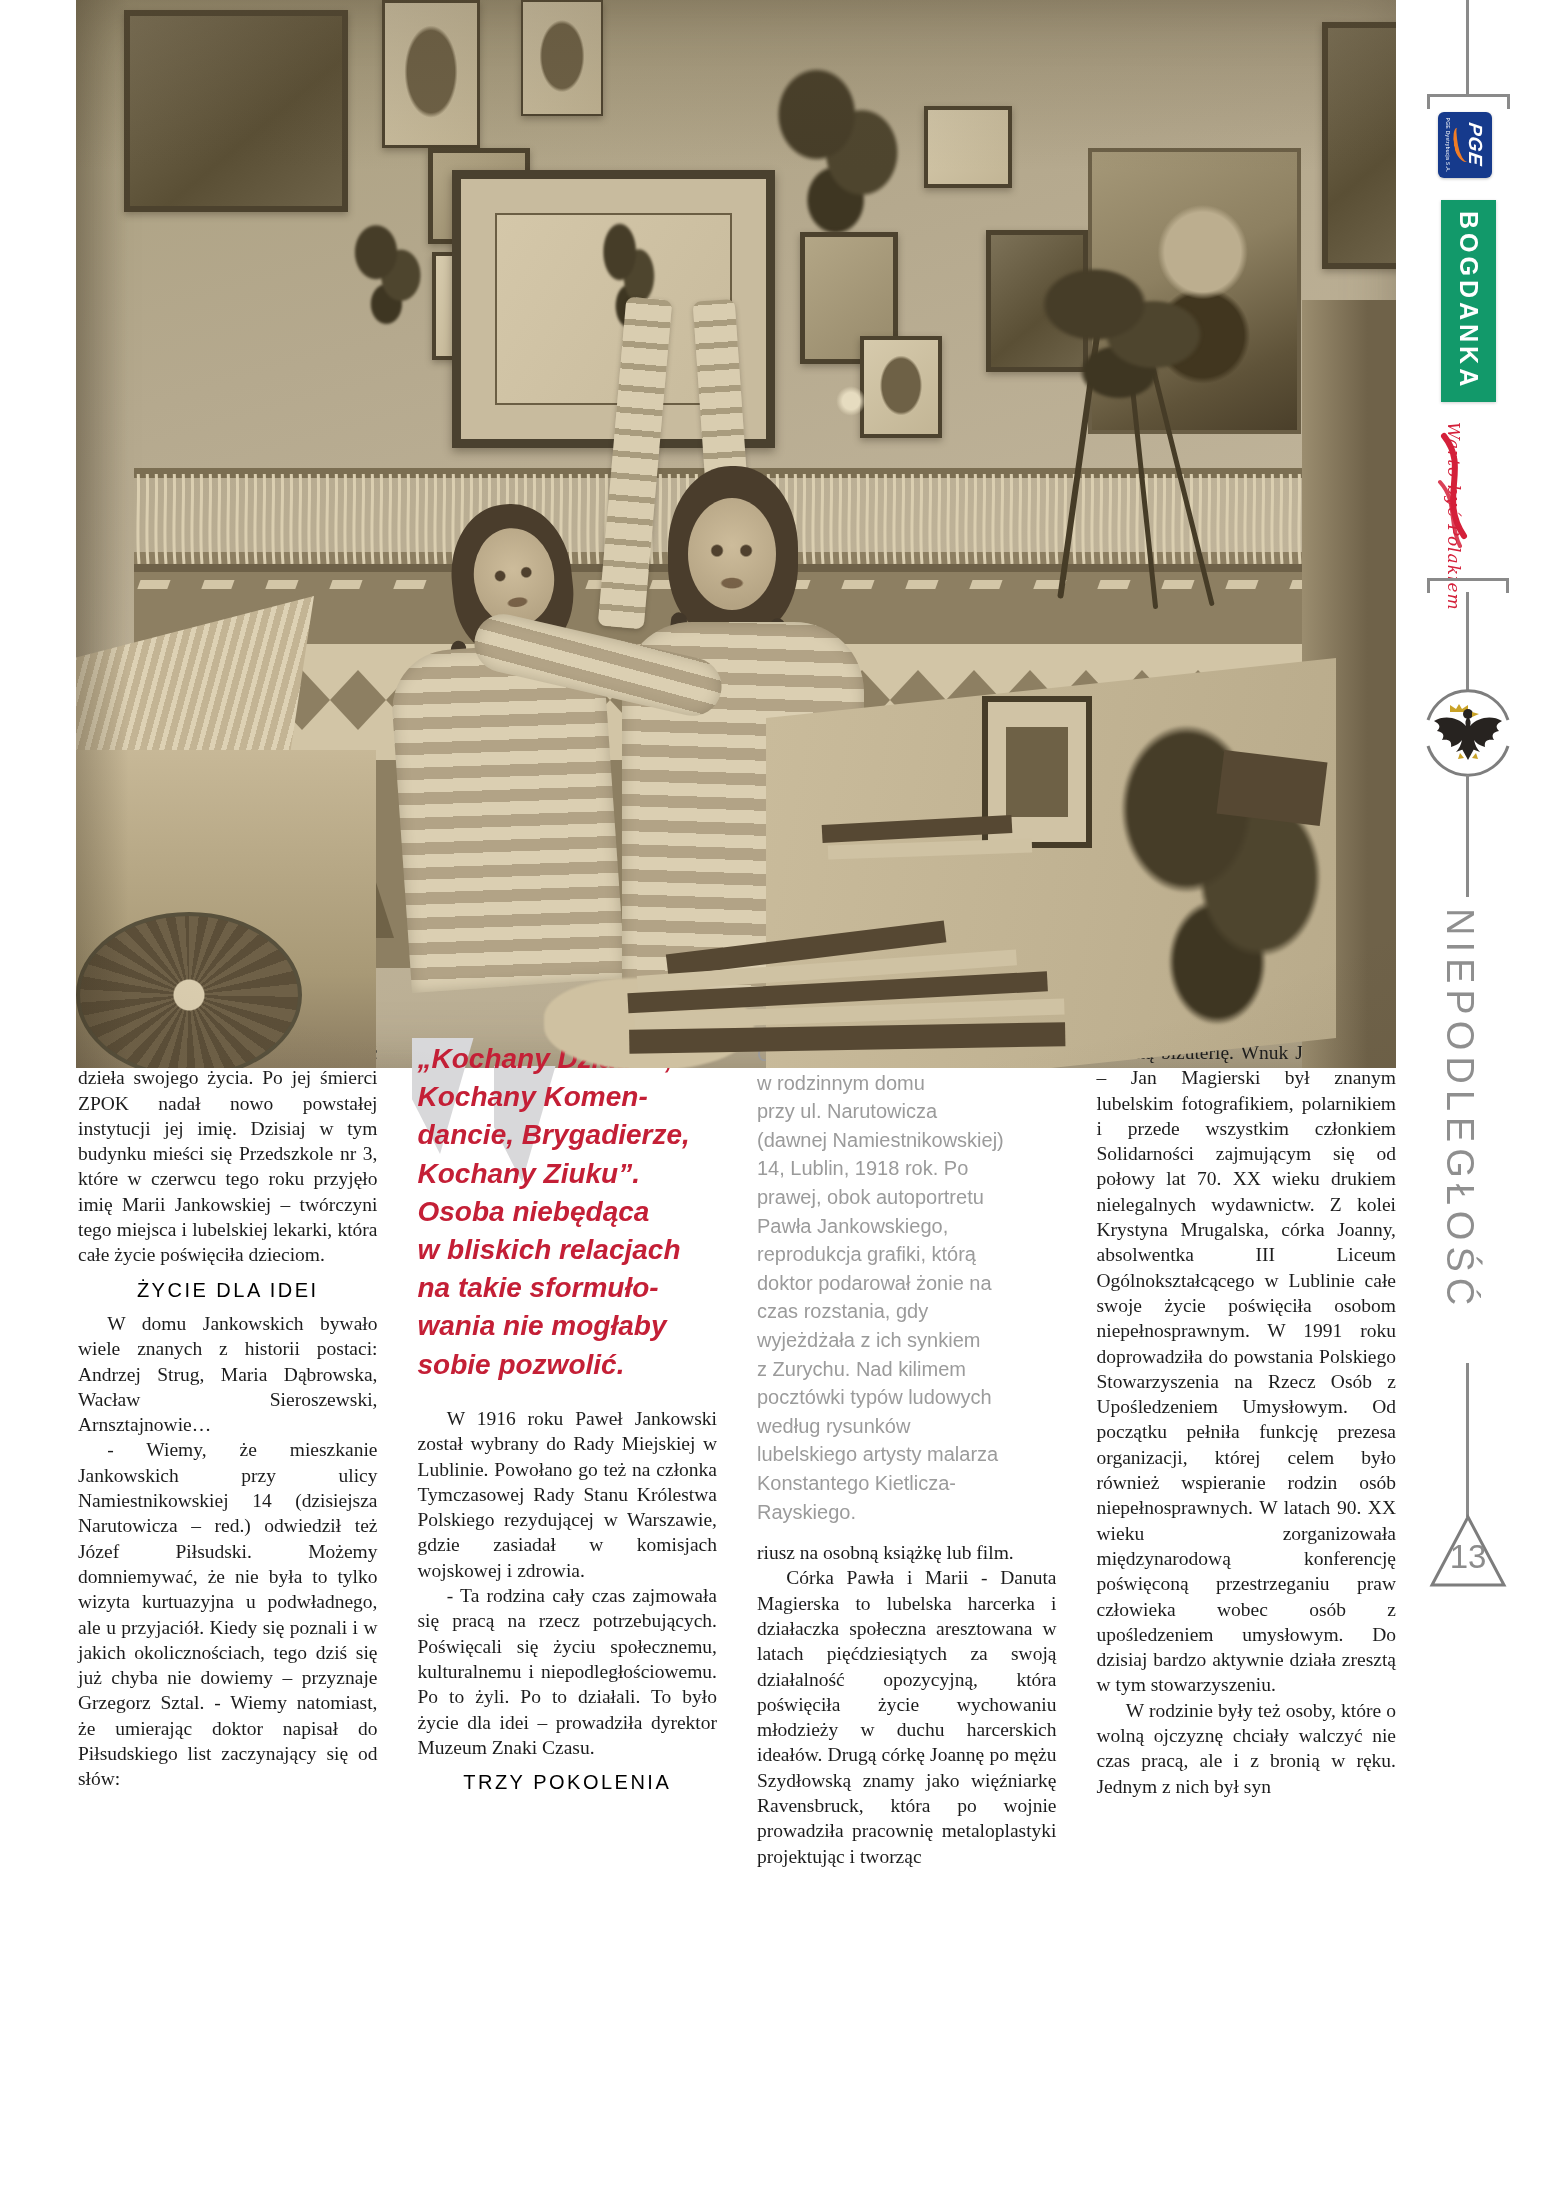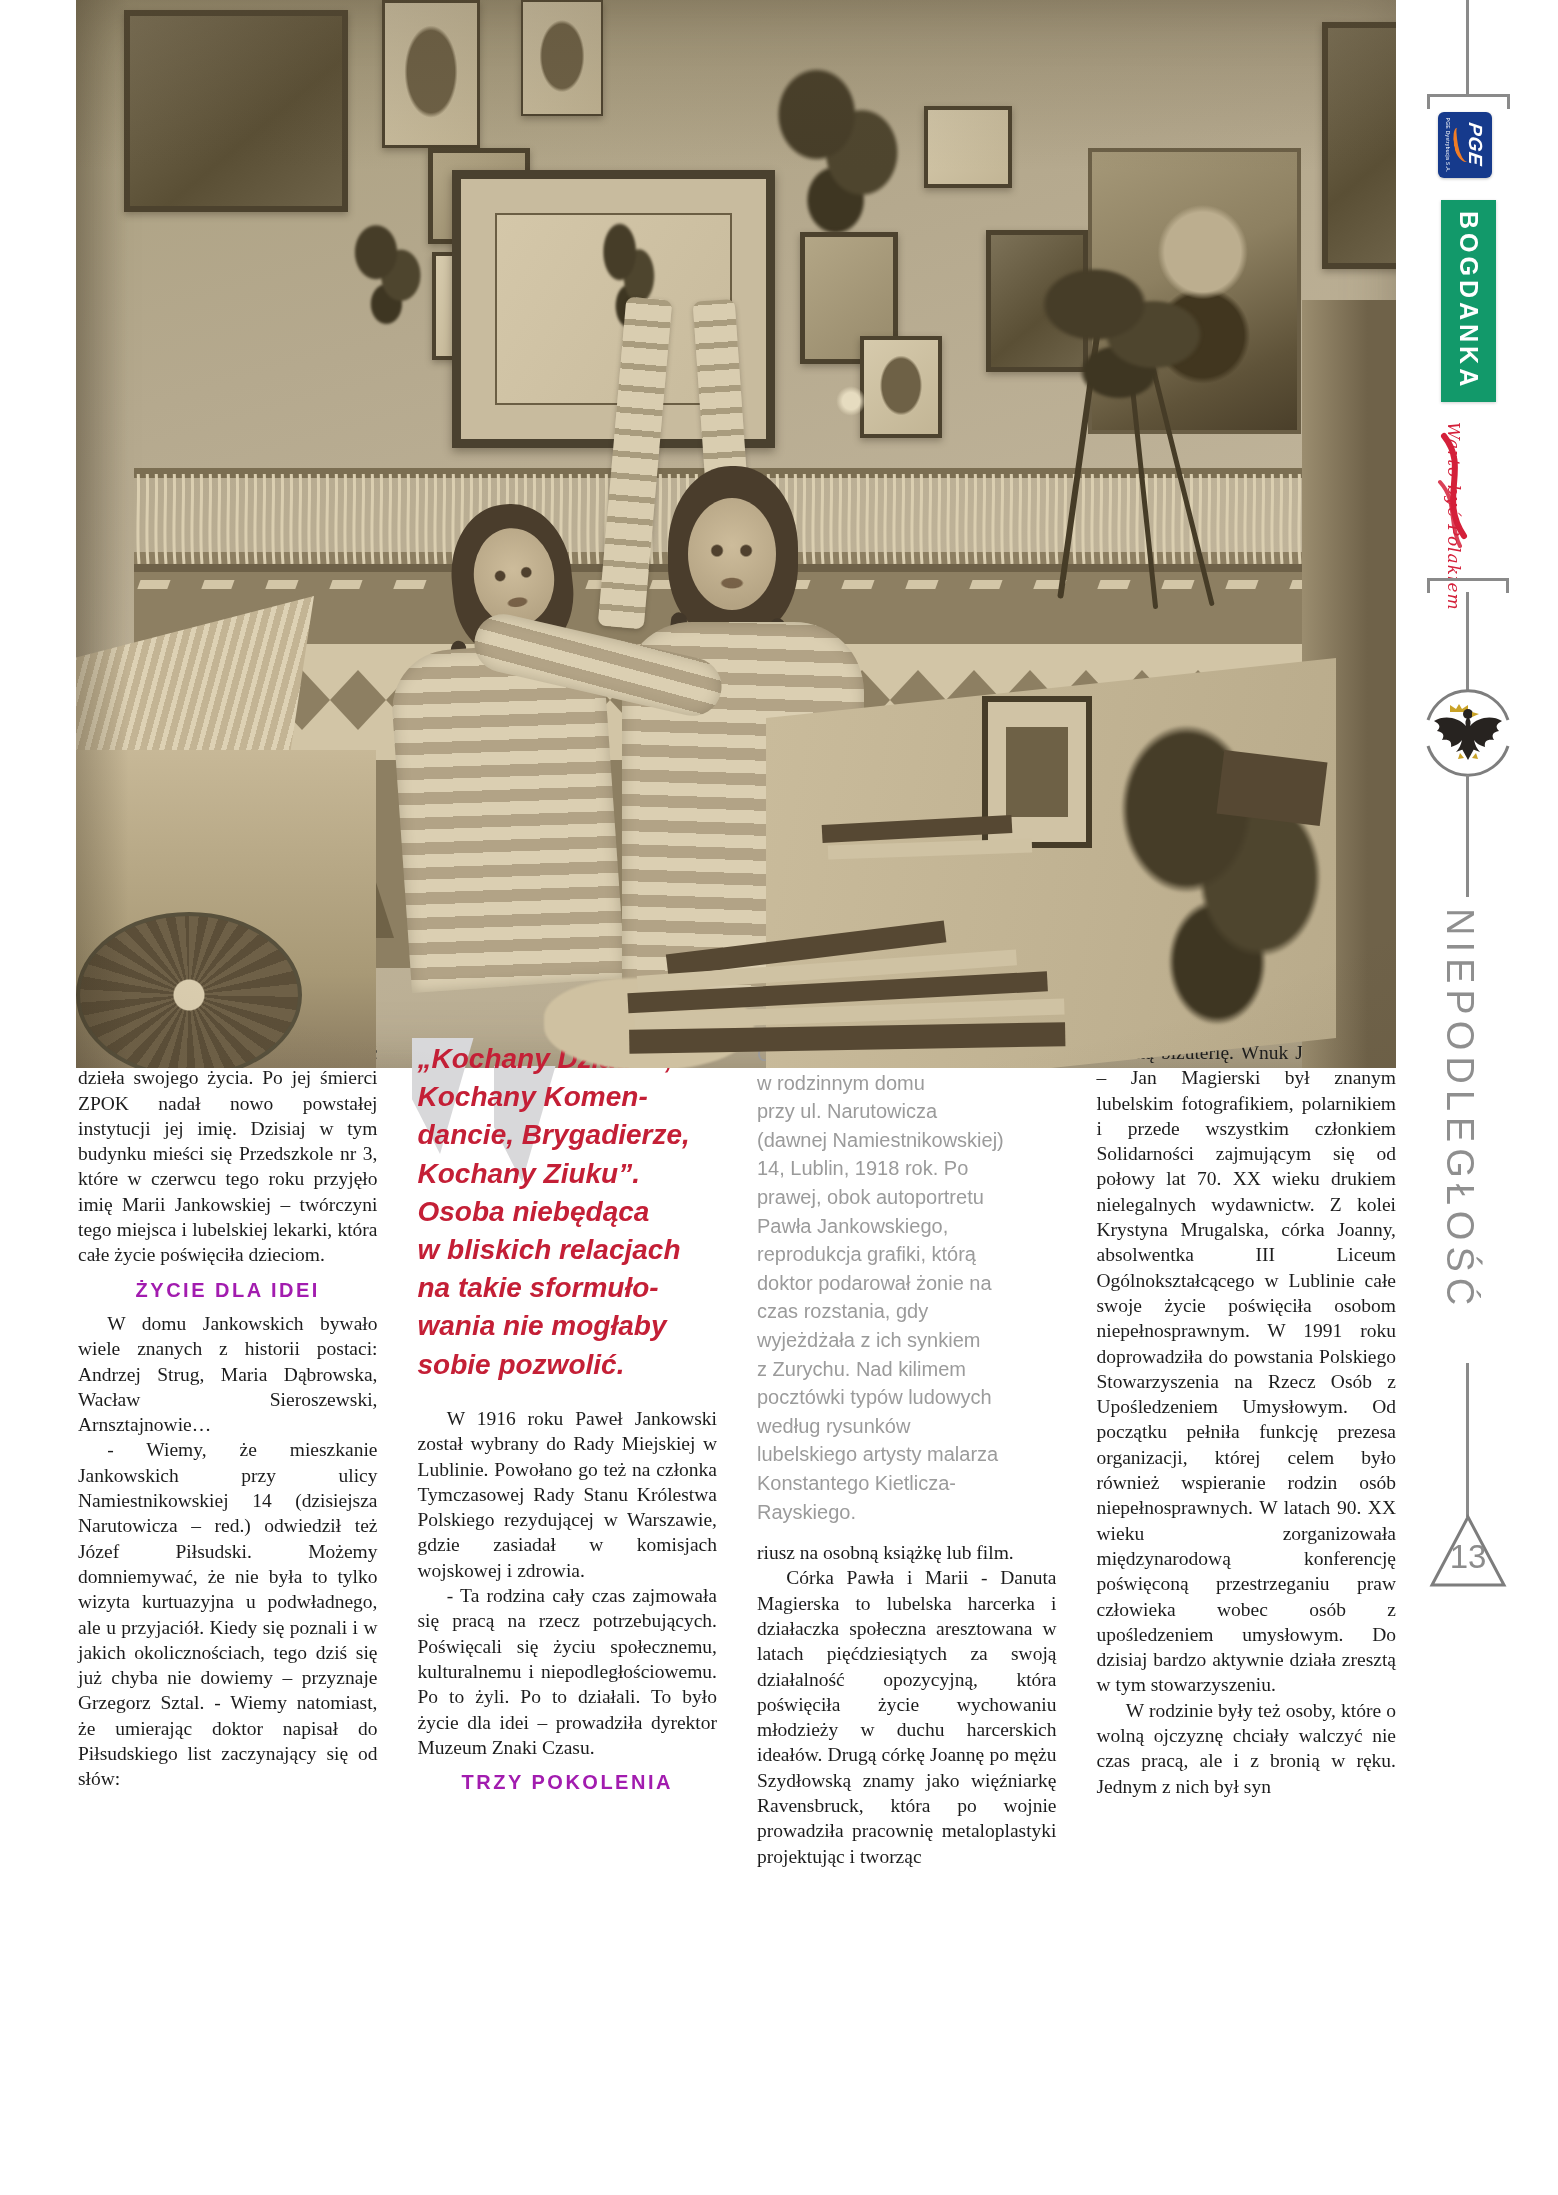--- a/index.html
+++ b/index.html
@@ -58,21 +58,21 @@
   .flowerdot{background:radial-gradient(circle,#e6dcc0 0 40%,rgba(0,0,0,0) 70%);border-radius:50%;}
 
   
   .columns{position:absolute;left:78px;top:1040px;width:1318px;display:grid;
            grid-template-columns:repeat(4,1fr);column-gap:40px;
            font-size:19.5px;line-height:25.3px;color:#1c1c1c;}
   .col{min-height:1000px;}
   .body-p{margin:0;text-align:justify;hyphens:auto;-webkit-hyphens:auto;}
   .body-p.indent{text-indent:1.5em;}
   .col-heading{margin:10px 0 8px;text-align:center;font-family:"Liberation Sans",sans-serif;
-       font-size:20px;font-weight:bold;letter-spacing:2.5px;color:#a21caf;}
+       font-size:20px;font-weight:normal;letter-spacing:2.5px;color:#000000;}
   .caption{margin:0 0 14px;font-family:"Liberation Sans",sans-serif;font-size:20px;
        line-height:28.6px;color:#9b9b9b;text-align:left;}
   .pullquote{position:relative;margin:0 0 20px;min-height:346px;}
   .pq-text{position:relative;z-index:2;margin:0;font-family:"Liberation Sans",sans-serif;
        font-style:italic;font-weight:bold;font-size:28px;line-height:38.2px;color:#c41f36;}
   .qmark{position:absolute;z-index:1;width:62px;height:116px;background:#d8d8da;
        clip-path:polygon(0 0,100% 0,46% 100%,0 52%);}
   .qmark.q1{left:-6px;top:-2px;}
   .qmark.q2{left:76px;top:26px;}
 

